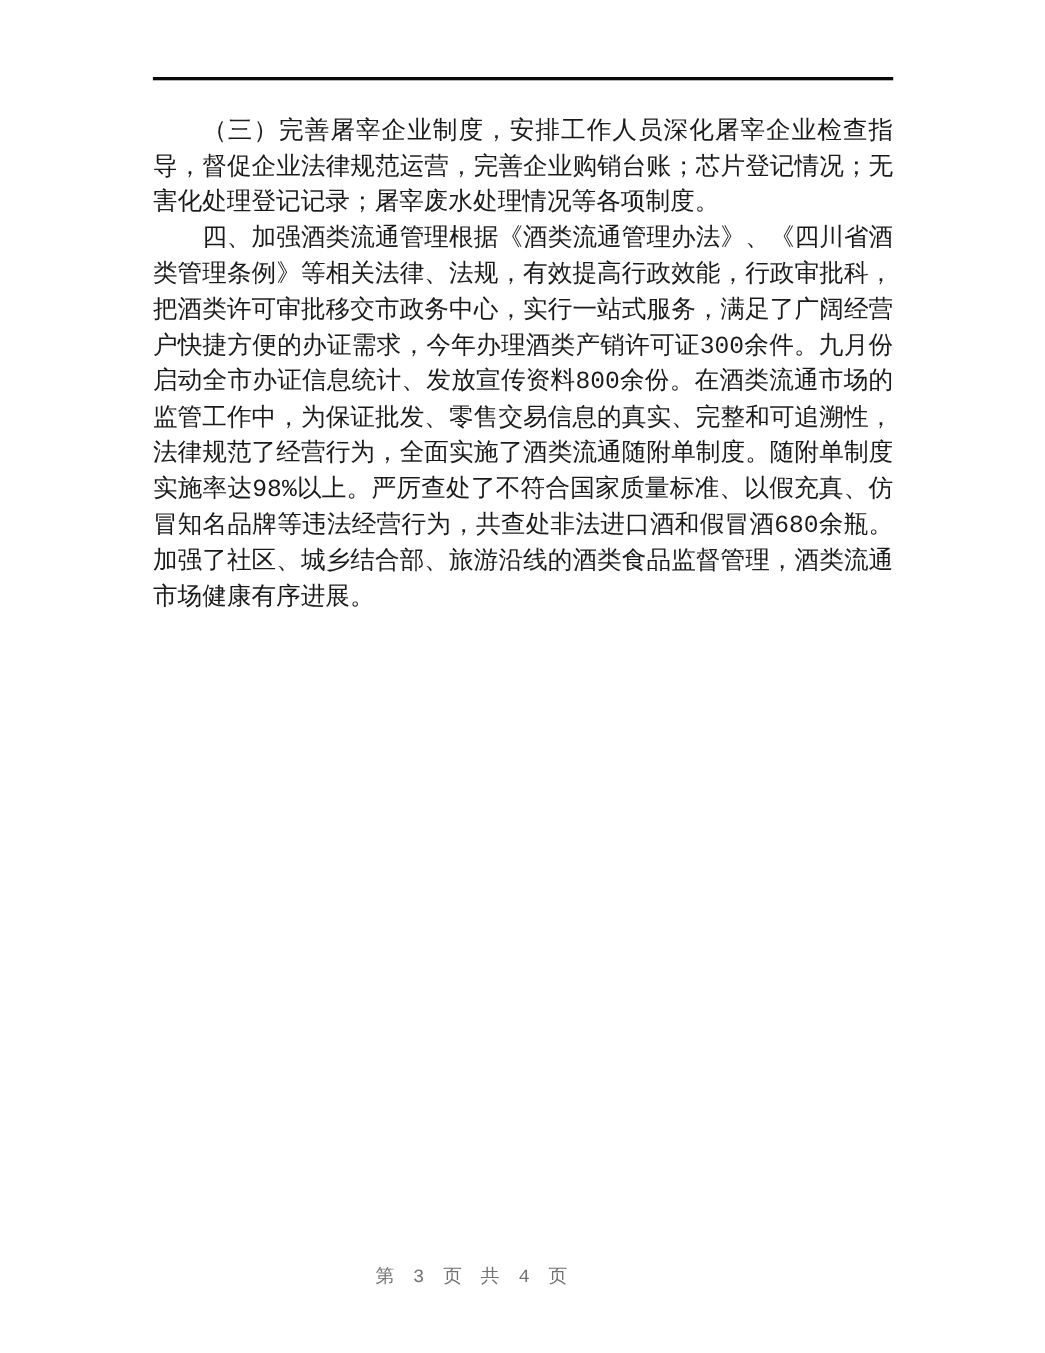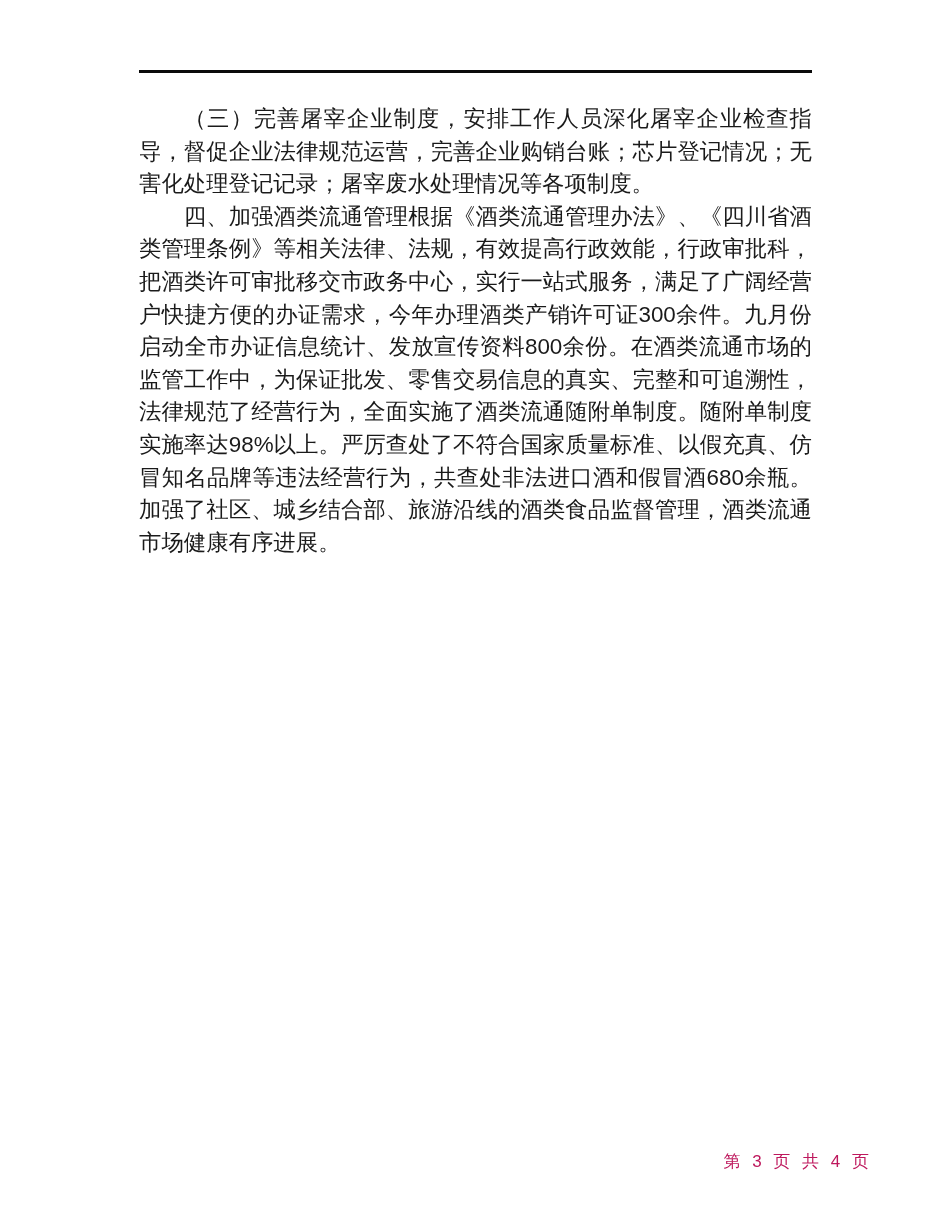--- a/index.html
+++ b/index.html
@@ -6,21 +6,21 @@
     margin: 0;
     padding: 0;
     background: #ffffff;
   }
   .page {
     position: relative;
     width: 870px;
     height: 1230px;
     background: #ffffff;
     overflow: hidden;
-    font-family: Liberation Sans, sans-serif;
+    font-family: Liberation Mono, monospace;
   }
   .header-rule {
     position: absolute;
     left: 139px;
     top: 70px;
     width: 673px;
     height: 3px;
     background: #0a0a0a;
   }
   .content {
@@ -35,24 +35,24 @@
     text-justify: inter-character;
   }
   .content p {
     margin: 0;
     padding: 0;
     text-indent: 2em;
   }
   .footer {
     position: absolute;
     left: 0;
-    right: 0;
+    right: 12px;
     top: 1150px;
-    text-align: right;
-    color: #be185d;
+    text-align: center;
+    color: #737373;
     font-size: 17px;
     line-height: 24px;
     word-spacing: 5px;
     letter-spacing: 1px;
   }
 </style>
 </head>
 <body>
 
 <div class="page">

